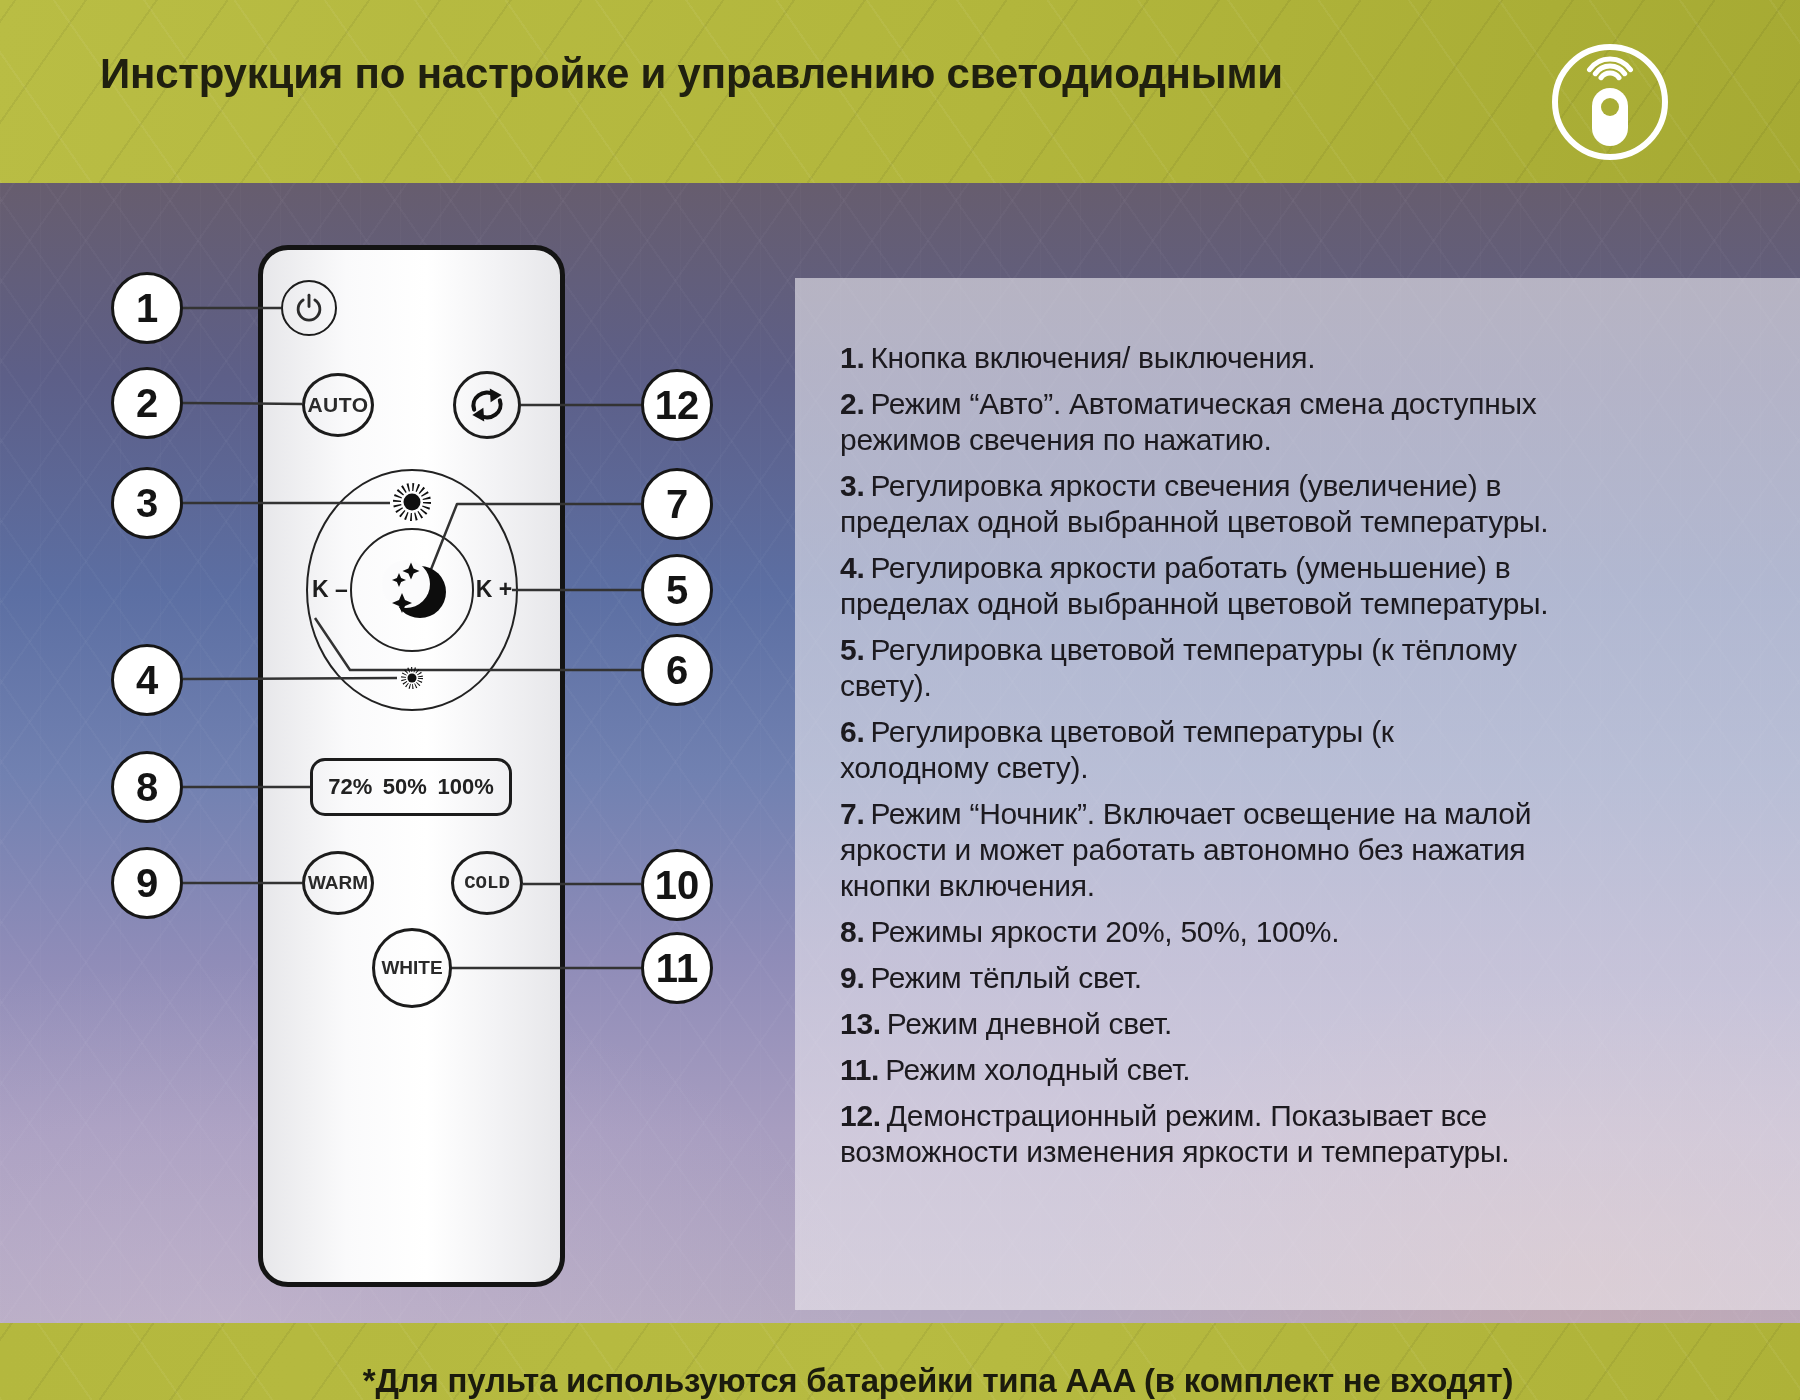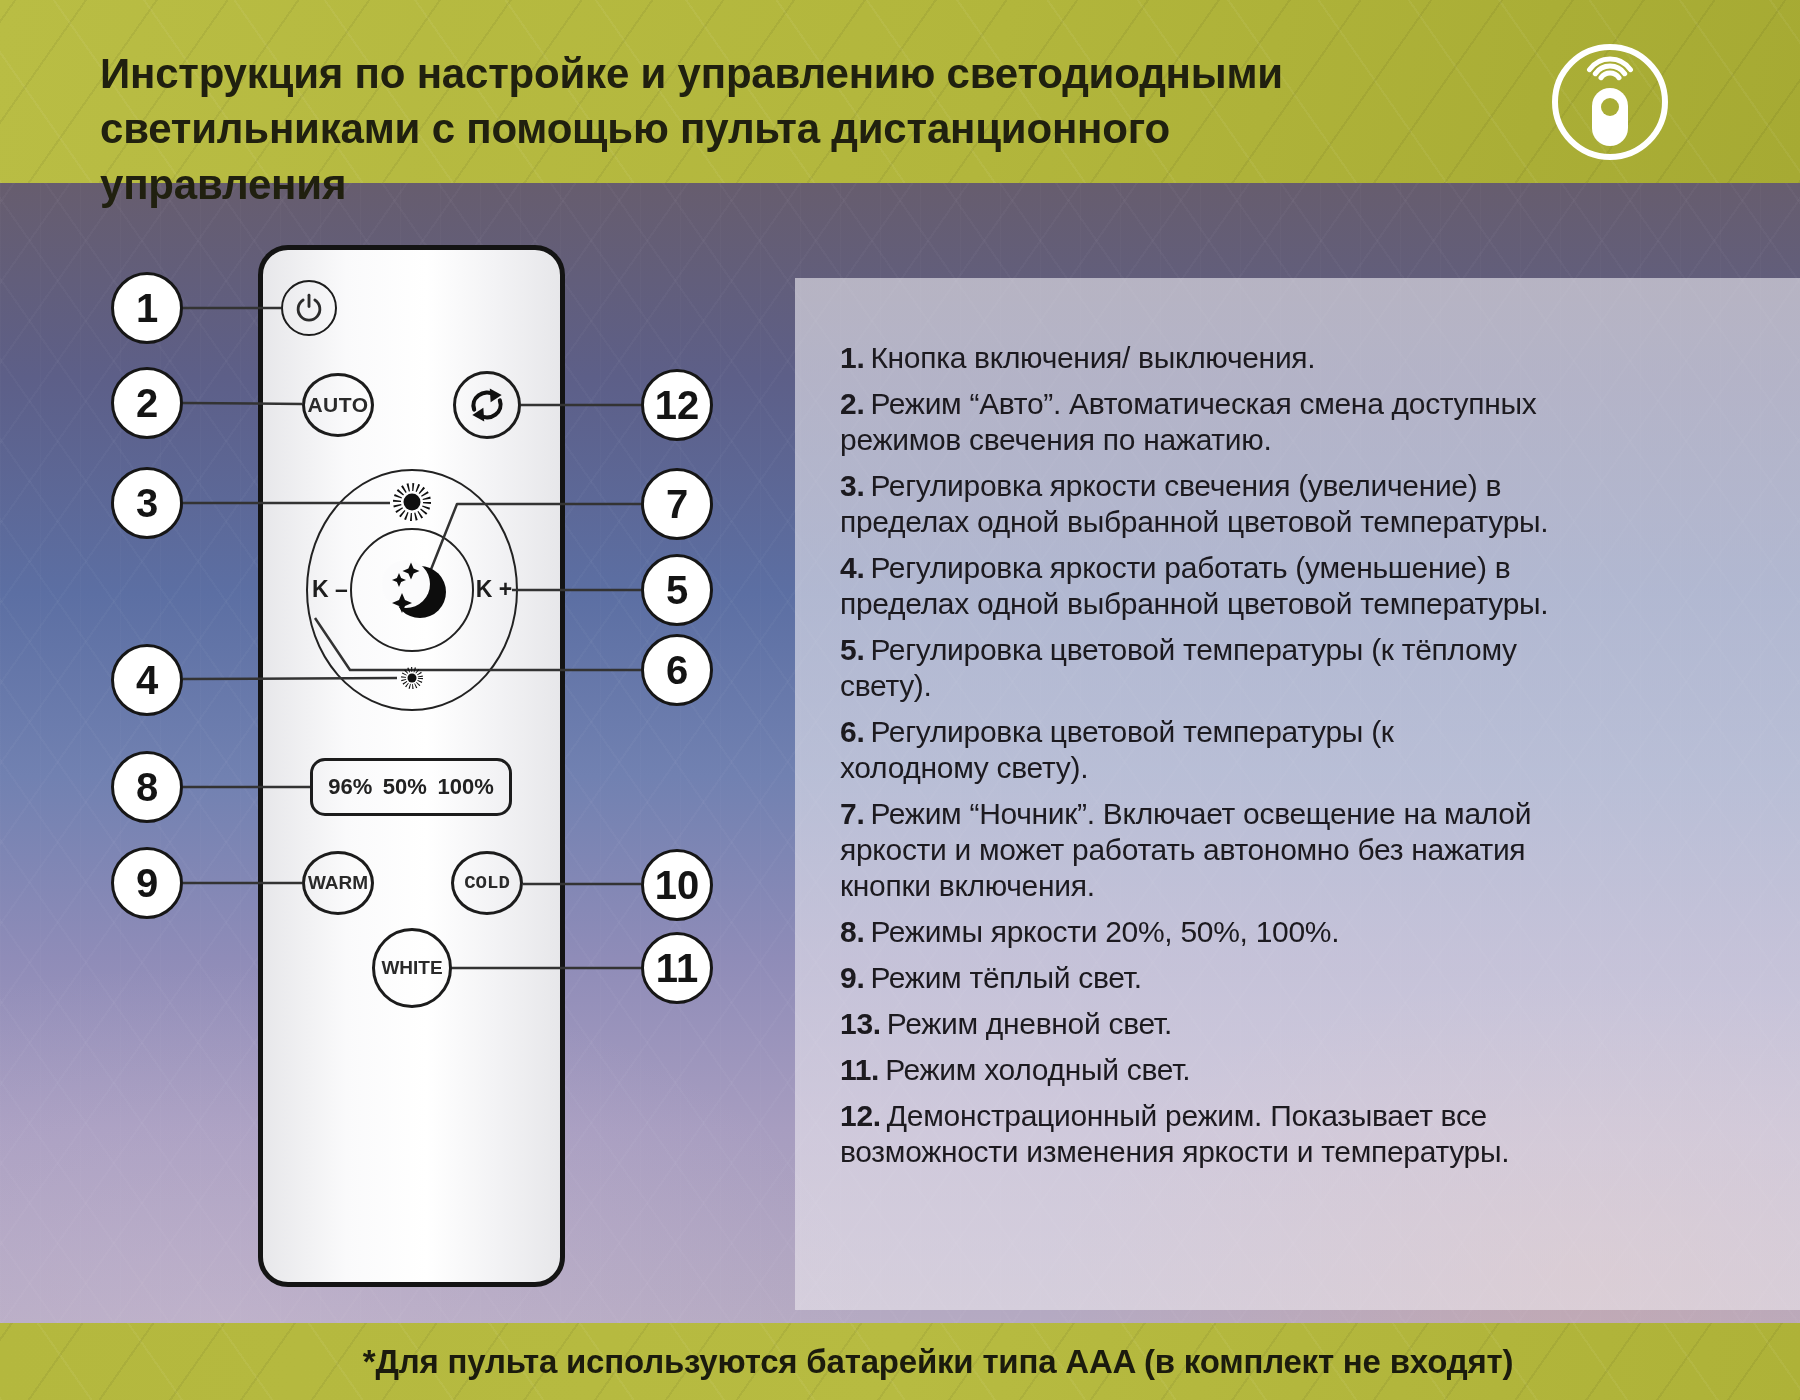--- a/index.html
+++ b/index.html
@@ -12,21 +12,21 @@
   .band-top::after, .band-bottom::after{content:"";position:absolute;inset:0;
     background:repeating-linear-gradient(-55deg,rgba(0,0,0,0.055) 0 2px,transparent 2px 58px),
                repeating-linear-gradient(55deg,rgba(255,255,255,0.05) 0 2px,transparent 2px 74px);}
   .title{position:absolute;left:100px;top:46px;width:1300px;z-index:2;
     font-size:42px;line-height:1.32;font-weight:bold;color:#20200f;letter-spacing:-0.2px;}
   .hdr-icon{position:absolute;left:1548px;top:40px;width:124px;height:124px;z-index:2;}
 
   
   .band-bottom{position:absolute;left:0;top:1323px;width:1800px;height:77px;
     background:linear-gradient(95deg,#b4b83e 0%,#b7bb41 50%,#aeb238 100%);
-    display:flex;align-items:center;justify-content:center;}
+    display:flex;align-items:flex-end;justify-content:center;}
   .band-bottom .note{transform:translateX(38px);z-index:2;
     font-size:33px;font-weight:bold;color:#1b1b0d;letter-spacing:-0.2px;}
 
   
   .scene{position:absolute;left:0;top:183px;width:1800px;height:1140px;
     background:
       radial-gradient(ellipse 900px 500px at 88% 96%,rgba(226,168,144,0.28),rgba(226,168,144,0) 60%),
       radial-gradient(ellipse 1100px 600px at 12% 100%,rgba(213,196,222,0.30),rgba(213,196,222,0) 60%),
       linear-gradient(180deg,#675d6e 0%,#5d5f88 17%,#5c6fa3 36%,#7181b1 52%,#8f8cb8 68%,#a79dc0 83%,#b5aac2 100%);}
   .scene::before{content:"";position:absolute;inset:0;
@@ -63,21 +63,20 @@
   svg{display:block;}
 </style>
 </head>
 <body>
 
 <div class="page">
 
   <div class="band-top">
     <div class="title">
       <div>Инструкция по настройке и управлению светодиодными</div>
-      <div>светильниками с помощью пульта дистанционного управления</div>
     </div>
     <div class="hdr-icon">
       <svg width="124" height="124" viewBox="0 0 124 124">
         <circle cx="62" cy="62" r="55" fill="none" stroke="#ffffff" stroke-width="6"></circle>
         <path d="M53 37.7 A11 11 0 0 1 71 37.7" fill="none" stroke="#ffffff" stroke-width="5" stroke-linecap="round"></path>
         <path d="M47.3 33.7 A18 18 0 0 1 76.7 33.7" fill="none" stroke="#ffffff" stroke-width="5" stroke-linecap="round"></path>
         <path d="M41.5 29.6 A25 25 0 0 1 82.5 29.6" fill="none" stroke="#ffffff" stroke-width="5" stroke-linecap="round"></path>
         <rect x="44" y="48" width="36" height="58" rx="18" fill="#ffffff"></rect>
         <circle cx="62" cy="67" r="9" fill="#a9ad36"></circle>
       </svg>
@@ -166,21 +165,21 @@
       <svg width="72" height="72" viewBox="0 0 72 72">
         <circle cx="41" cy="38" r="26" fill="#0d0d0d"></circle>
         <circle cx="27" cy="30" r="24" fill="#fbfbfc"></circle>
         <path d="M20 19 L22.1 23.9 L27 26 L22.1 28.1 L20 33 L17.9 28.1 L13 26 L17.9 23.9 Z" fill="#0d0d0d"></path>
         <path d="M32 8.5 L34.6 14.4 L40.5 17 L34.6 19.6 L32 25.5 L29.4 19.6 L23.5 17 L29.4 14.4 Z" fill="#0d0d0d"></path>
         <path d="M23 39 L26 46 L33 49 L26 52 L23 59 L20 52 L13 49 L20 46 Z" fill="#0d0d0d"></path>
       </svg>
     </div>
 
     <div class="pct">
-      <span>96%</span>
+      <span>72%</span>
       <span>50%</span>
       <span>100%</span>
     </div>
 
     <div class="btn" style="left:302px;top:668px;width:72px;height:64px;font-size:19px;">
       <span>WARM</span>
     </div>
     <div class="btn" style="left:451px;top:668px;width:72px;height:64px;font-size:19px;font-family:Liberation Mono, monospace;">
       <span>COLD</span>
     </div>

